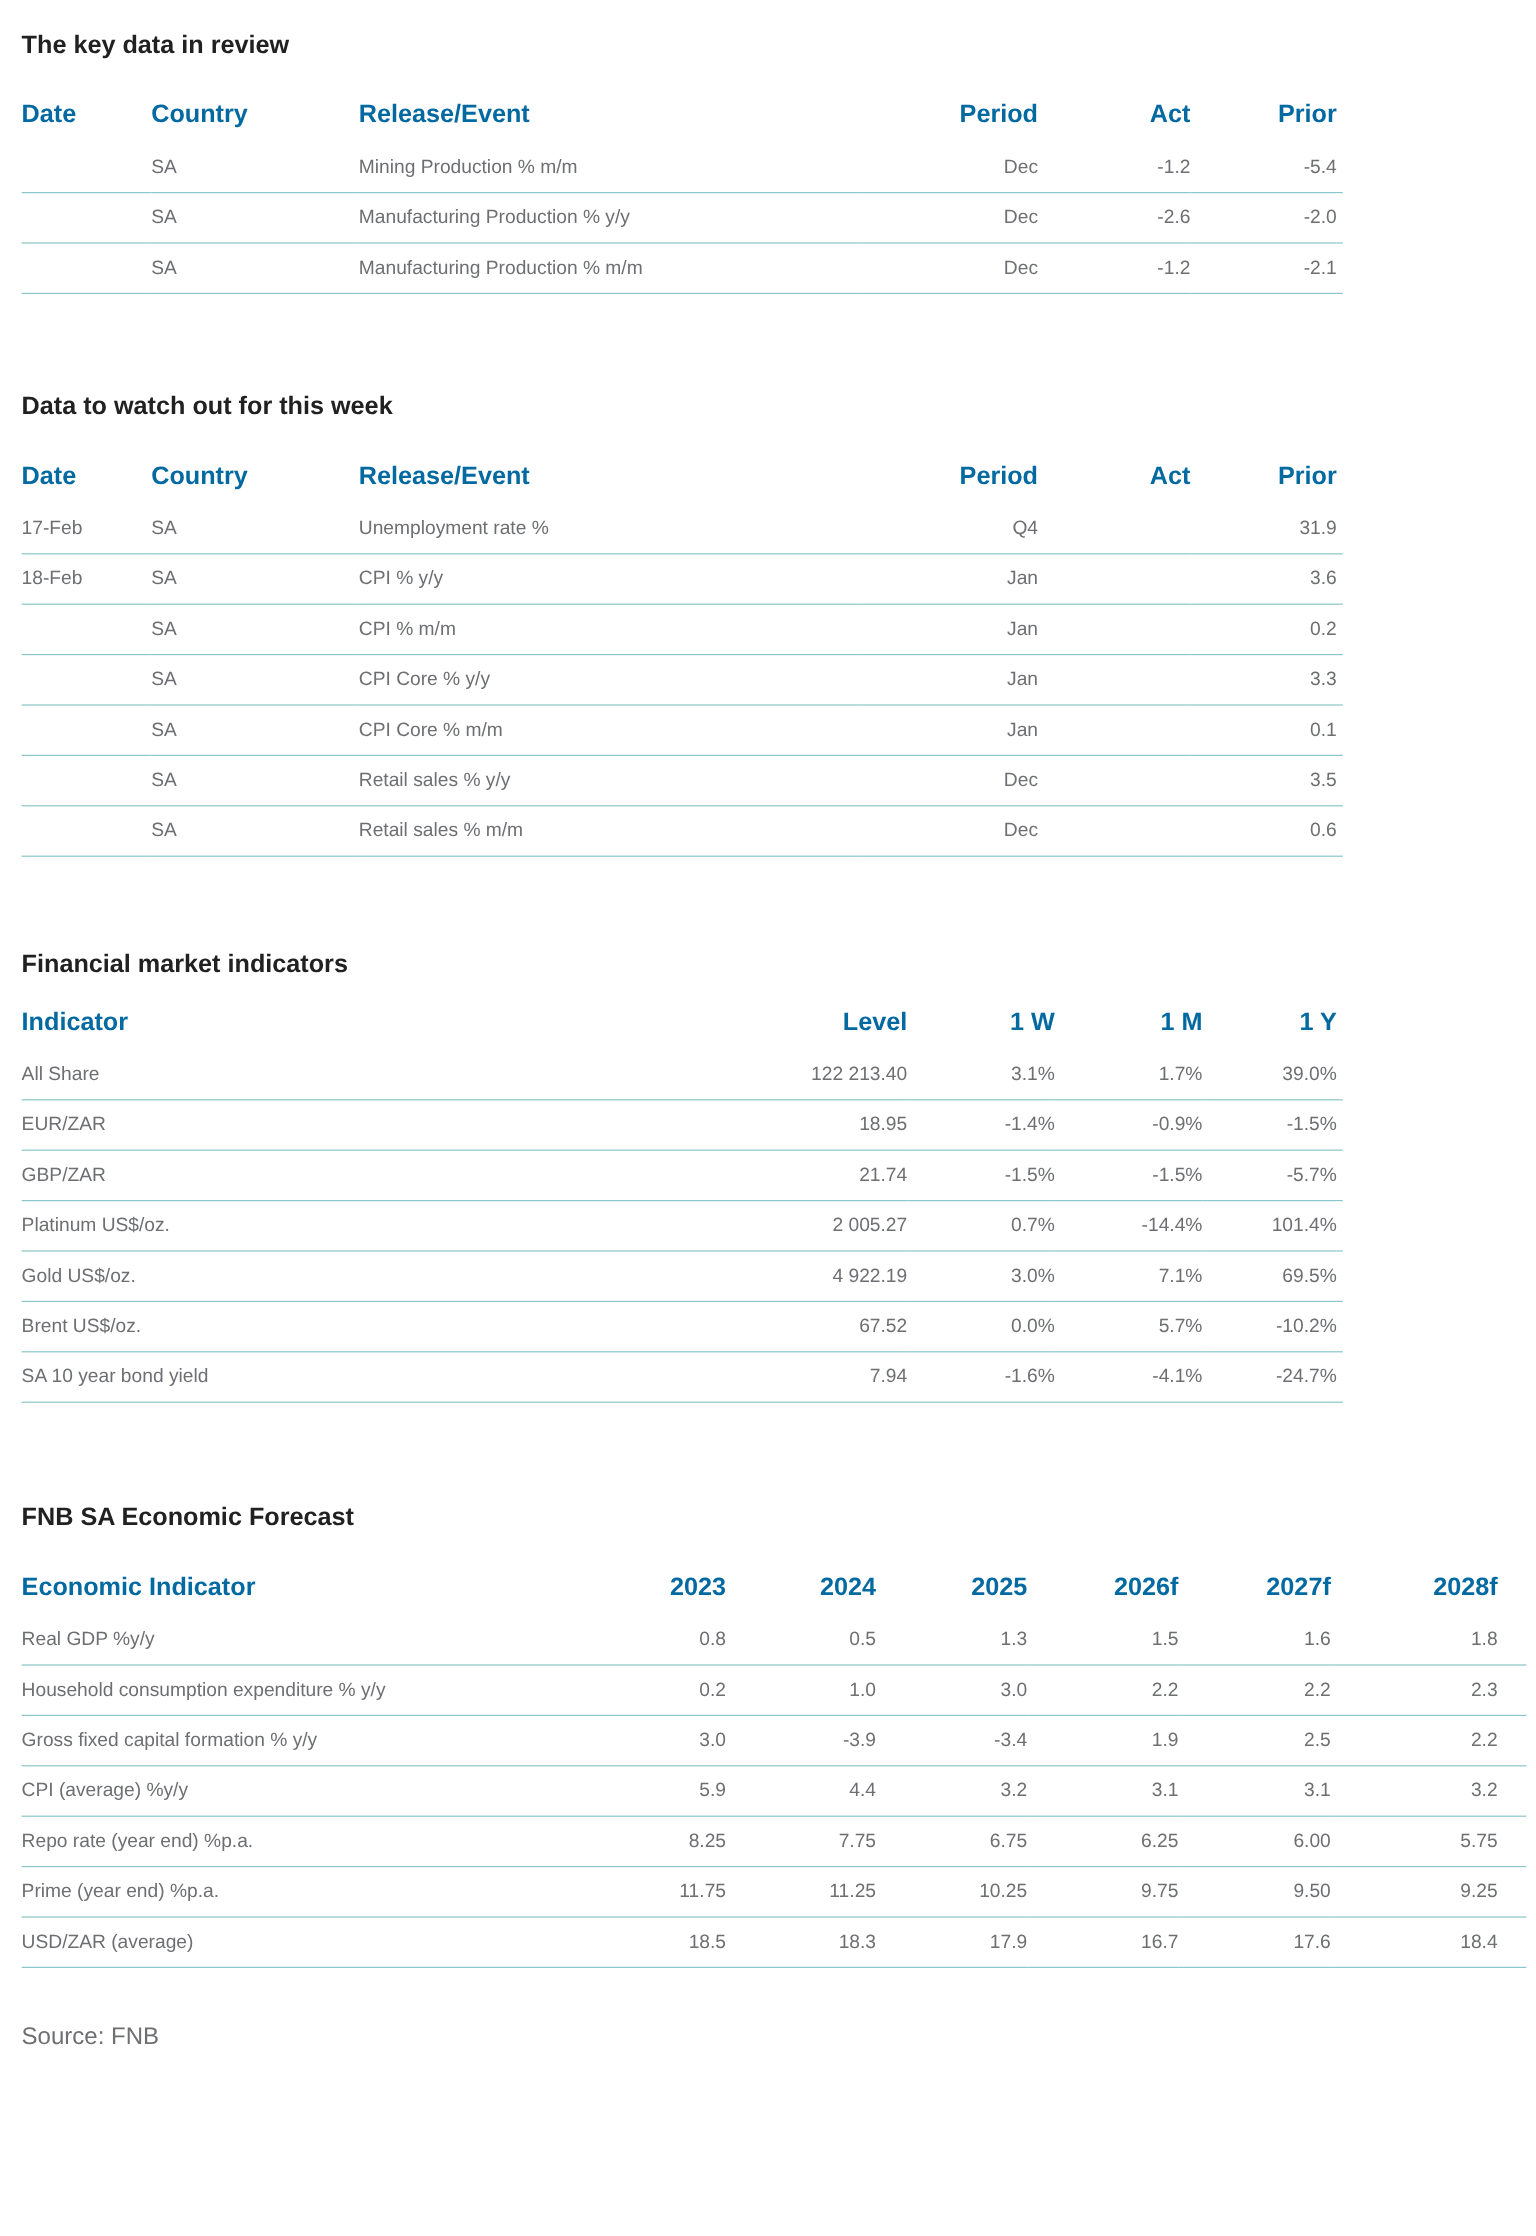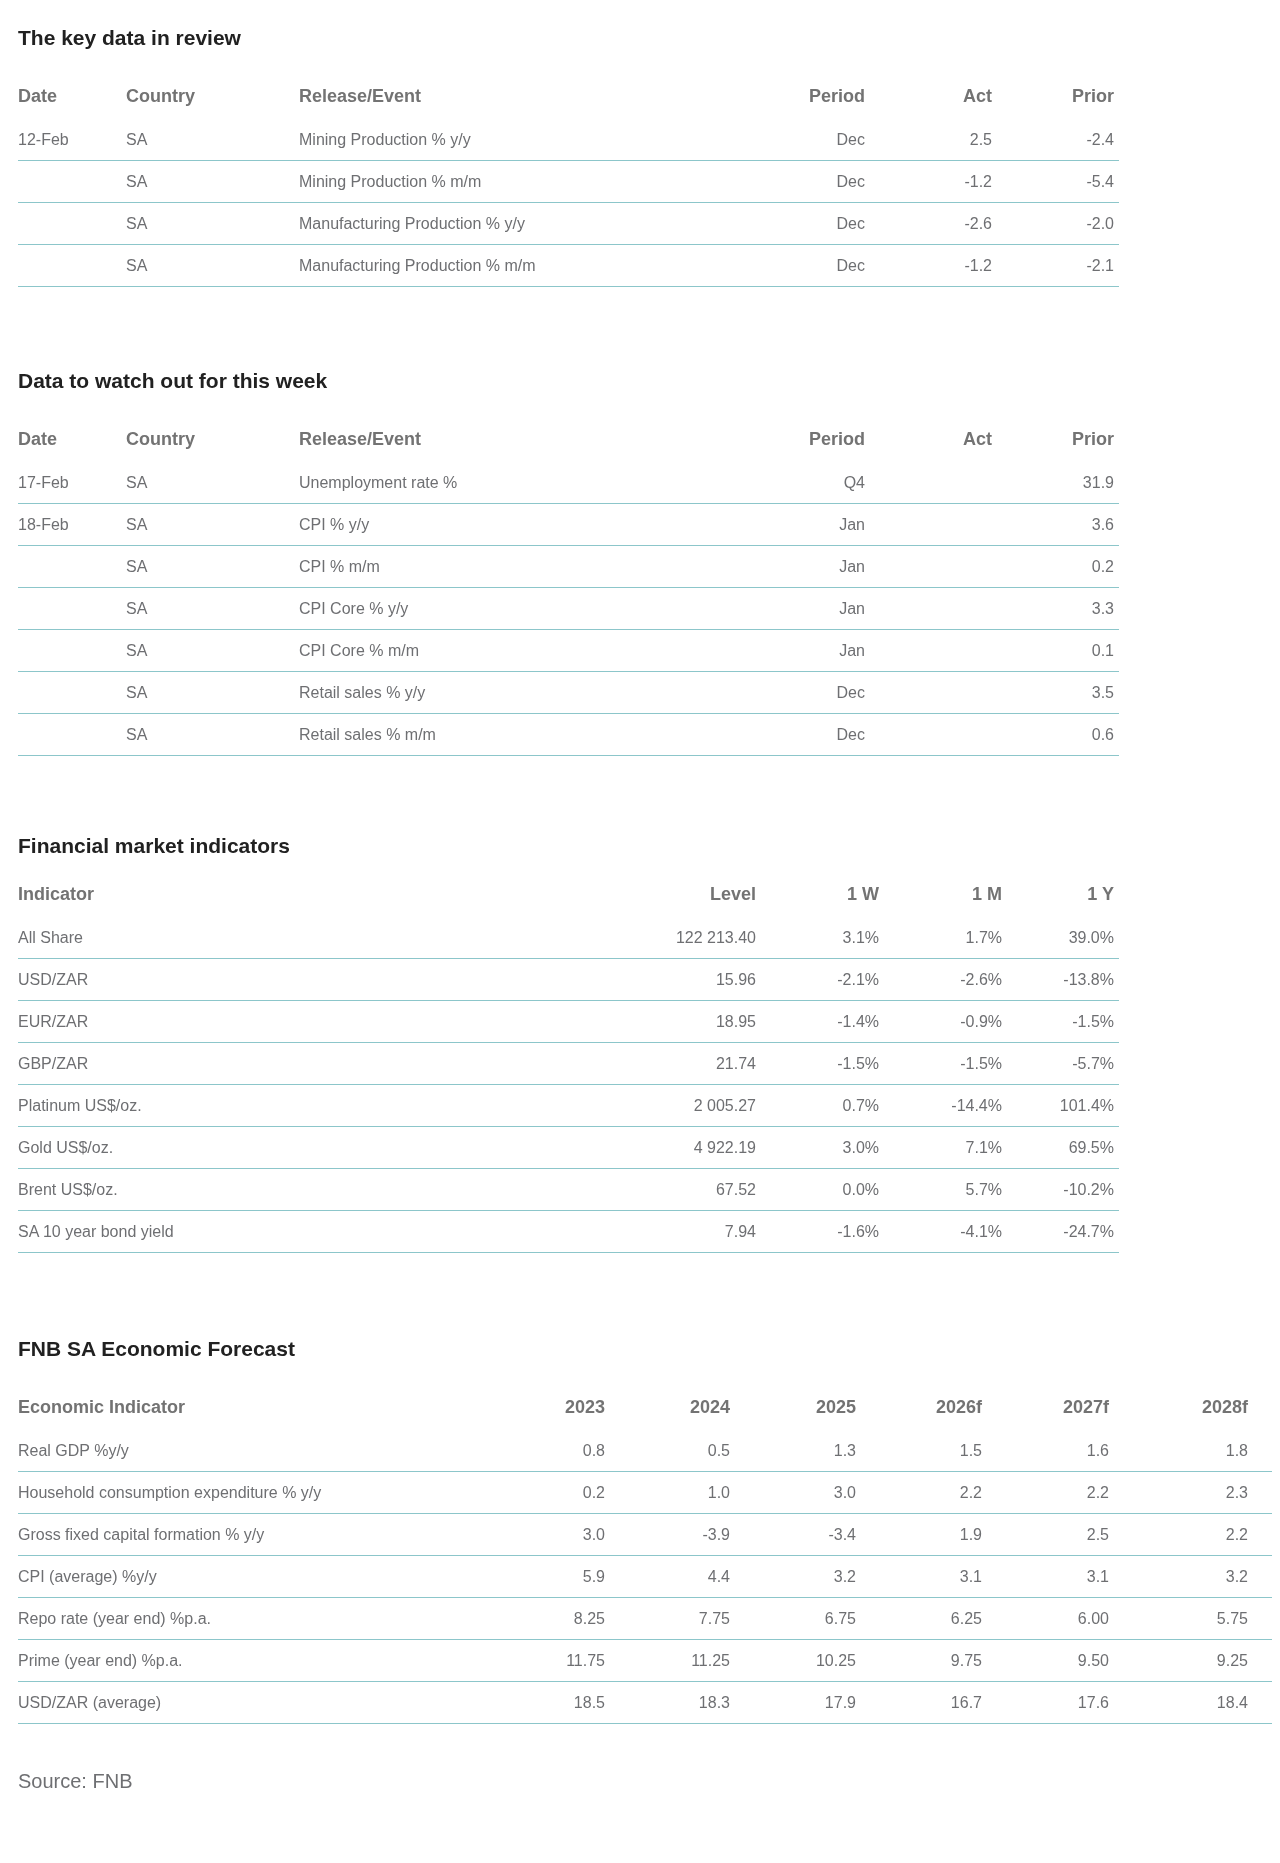--- a/index.html
+++ b/index.html
@@ -24,23 +24,23 @@
     color: #212121;
     line-height: 20px;
     margin: 0;
   }
   table {
     border-collapse: collapse;
     table-layout: fixed;
     font-size: 16px;
   }
   th {
-    font-size: 18px;
+    font-size: 21px;
     font-weight: bold;
-    color: #737373;
+    color: #0369a1;
     padding: 0 0 13px 0;
     line-height: 20px;
     white-space: nowrap;
     margin-left: 46px;
   }
   td {
     height: 41px;
     color: #6E6F72;
     border-bottom: 1px solid #8CC6CA;
     padding: 0;
@@ -105,28 +105,20 @@
       <tr>
         <th class="left">Date</th>
         <th class="left">Country</th>
         <th class="left">Release/Event</th>
         <th class="right">Period</th>
         <th class="right">Act</th>
         <th class="right">Prior</th>
       </tr>
     </thead>
     <tbody>
-        <tr>
-          <td>12-Feb</td>
-          <td>SA</td>
-          <td>Mining Production % y/y</td>
-          <td>Dec</td>
-          <td>2.5</td>
-          <td>-2.4</td>
-        </tr>
         <tr>
           <td></td>
           <td>SA</td>
           <td>Mining Production % m/m</td>
           <td>Dec</td>
           <td>-1.2</td>
           <td>-5.4</td>
         </tr>
         <tr>
           <td></td>
@@ -249,27 +241,20 @@
     </thead>
     <tbody>
         <tr>
           <td>All Share</td>
           <td>122 213.40</td>
           <td>3.1%</td>
           <td>1.7%</td>
           <td>39.0%</td>
         </tr>
         <tr>
-          <td>USD/ZAR</td>
-          <td>15.96</td>
-          <td>-2.1%</td>
-          <td>-2.6%</td>
-          <td>-13.8%</td>
-        </tr>
-        <tr>
           <td>EUR/ZAR</td>
           <td>18.95</td>
           <td>-1.4%</td>
           <td>-0.9%</td>
           <td>-1.5%</td>
         </tr>
         <tr>
           <td>GBP/ZAR</td>
           <td>21.74</td>
           <td>-1.5%</td>

